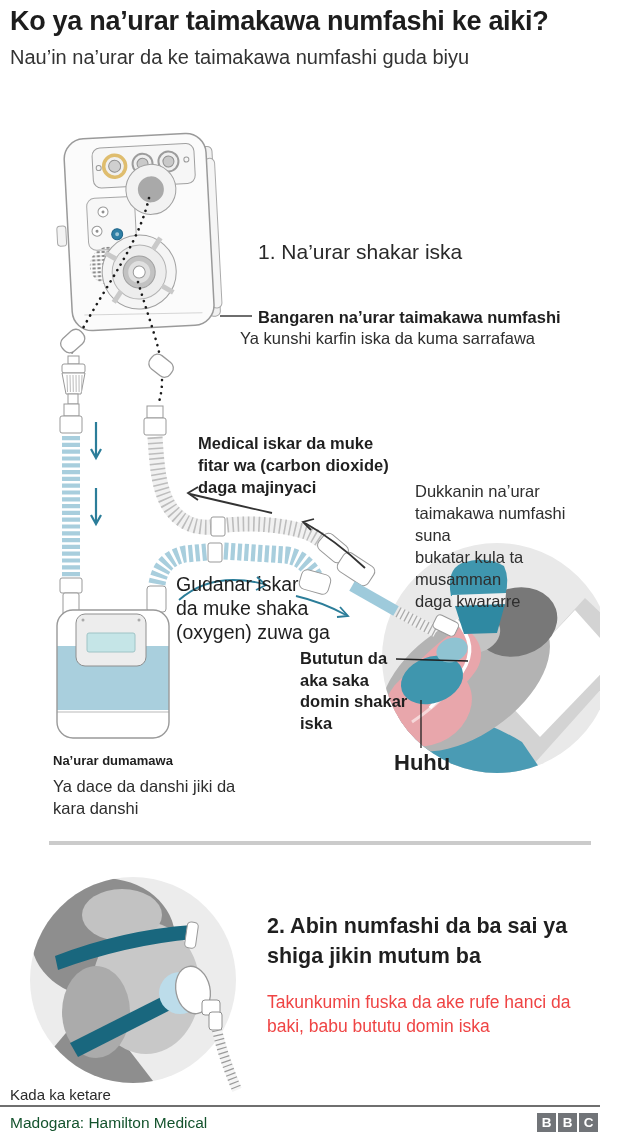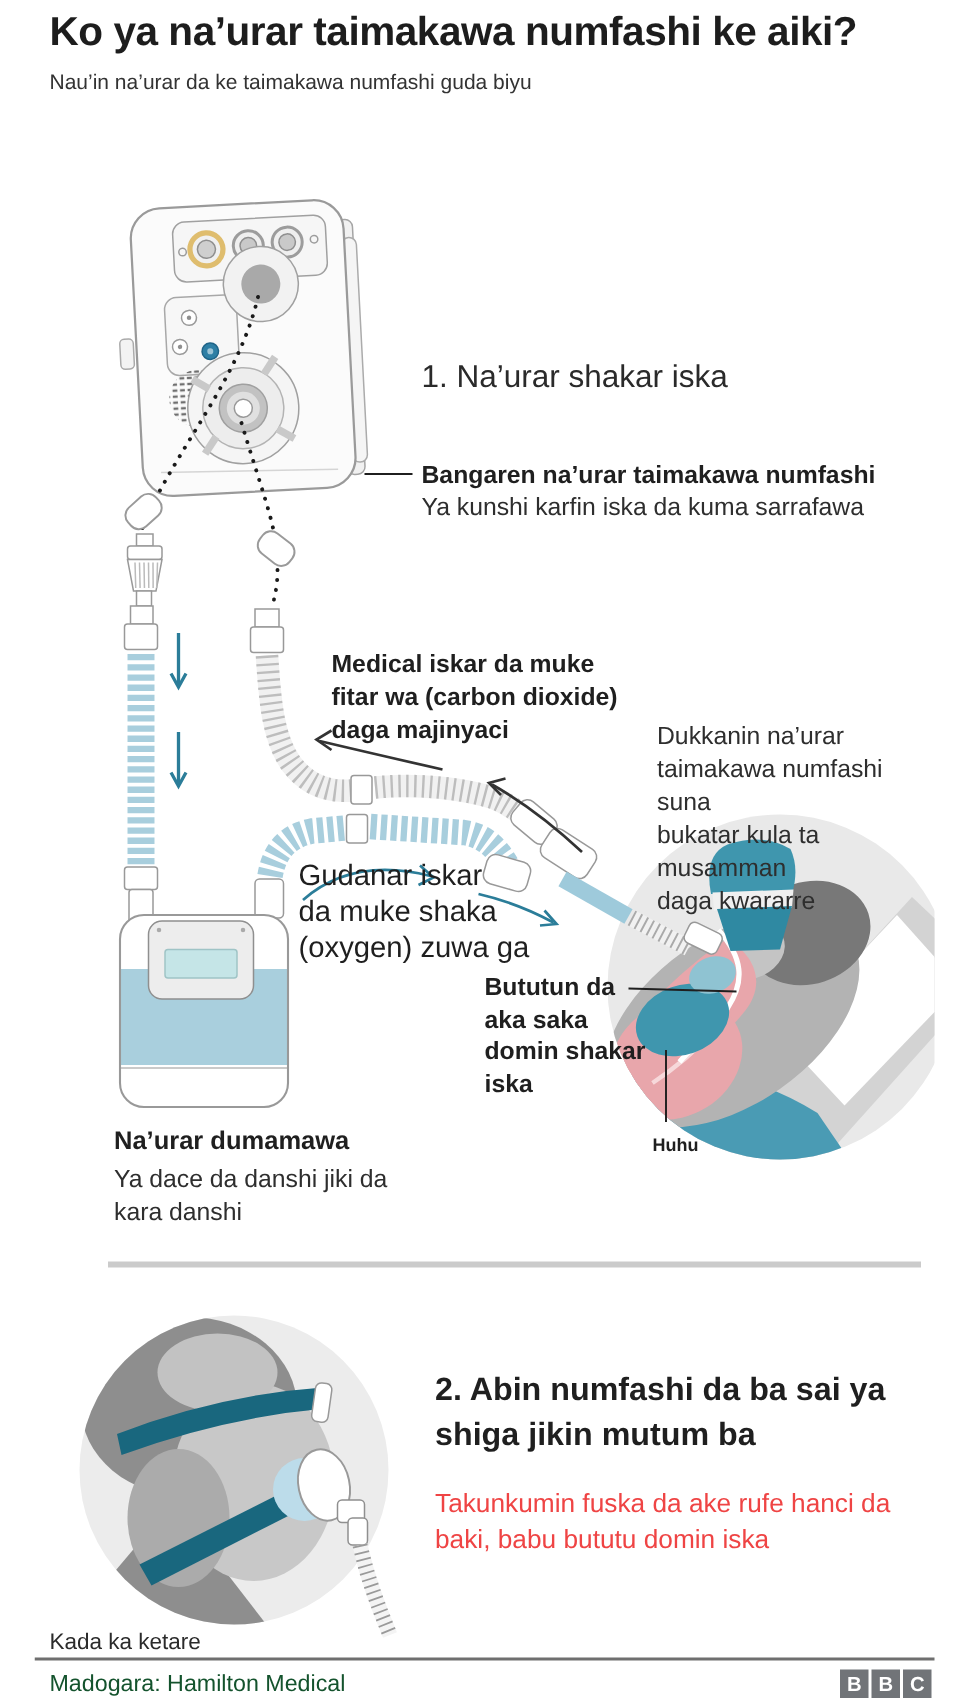--- a/index.html
+++ b/index.html
@@ -1,21 +1,21 @@
 <!DOCTYPE html>
 <html><head>
 <meta charset="utf-8">
 <style>
   html,body{margin:0;padding:0;background:#fff;}
   #page{position:relative;width:600px;height:1137px;background:#fff;overflow:hidden;
-        font-family:"Liberation Sans",sans-serif;color:#222;margin-left:23px;}
+        font-family:"Liberation Sans",sans-serif;color:#222;}
   .abs{position:absolute;}
   .pre{white-space:pre-line;}
   .title{font-size:27px;font-weight:bold;color:#1d1d1d;letter-spacing:-0.3px;}
-  .subtitle{font-size:14px;color:#333;}
+  .subtitle{font-size:20px;color:#333;}
   .seclabel{font-size:21px;color:#2a2a2a;}
   .b165{font-size:16.5px;font-weight:bold;line-height:22px;color:#1f1f1f;}
   .r165{font-size:16.5px;line-height:22px;color:#2e2e2e;}
   .oxy{font-size:19.5px;font-weight:normal;line-height:24px;color:#1f1f1f;}
   .sec2t{font-size:21.5px;font-weight:bold;line-height:30px;color:#1f1f1f;}
   .sec2s{font-size:17.5px;line-height:24px;color:#ef4444;}
   .foot{font-size:15px;color:#2b2b2b;}
   .src{font-size:15.5px;color:#14532d;}
   .divider{background:#cbcbcb;height:4px;}
   .footrule{background:#6f6f6f;height:2px;}
@@ -232,43 +232,43 @@
       <path d="M217,1030 C222,1052 228,1068 237,1090" fill="none" stroke="#9a9a9a" stroke-width="10" stroke-dasharray="1.2 3.4"></path>
     </g>
   </svg>
 
   <div class="abs title" style="left:10px;top:6px;width:620px">Ko ya na’urar taimakawa numfashi ke aiki?</div>
   <div class="abs subtitle" style="left:10px;top:46px;width:620px">Nau’in na’urar da ke taimakawa numfashi guda biyu</div>
 
   <div class="abs seclabel" style="left:258px;top:240px">1. Na’urar shakar iska</div>
 
   <div class="abs b165" style="left:258px;top:306px">Bangaren na’urar taimakawa numfashi</div>
-  <div class="abs r165" style="left:258px;top:327px">Ya kunshi karfin iska da kuma sarrafawa</div>
+  <div class="abs r165" style="left:240px;top:327px">Ya kunshi karfin iska da kuma sarrafawa</div>
 
   <div class="abs b165 pre" style="left:198px;top:432px">Medical iskar da muke
 fitar wa (carbon dioxide)
 daga majinyaci</div>
 
   <div class="abs r165 pre" style="left:415px;top:480px">Dukkanin na’urar
 taimakawa numfashi suna
 bukatar kula ta musamman
 daga kwararre</div>
 
   <div class="abs oxy pre" style="left:176px;top:572px">Gudanar iskar
 da muke shaka
 (oxygen) zuwa ga</div>
 
   <div class="abs b165 pre" style="left:300px;top:648px;line-height:21.5px">Bututun da
 aka saka
 domin shakar
 iska</div>
 
-  <div class="abs b165" style="left:412px;top:752px;font-size:12px">Huhu</div>
-
-  <div class="abs b165" style="left:53px;top:750px;font-size:17px">Na’urar dumamawa</div>
+  <div class="abs b165" style="left:394px;top:752px;font-size:22px">Huhu</div>
+
+  <div class="abs b165" style="left:53px;top:750px;font-size:13px">Na’urar dumamawa</div>
   <div class="abs r165 pre" style="left:53px;top:775px">Ya dace da danshi jiki da
 kara danshi</div>
 
   <div class="abs divider" style="left:49px;top:841px;width:542px"></div>
 
   <div class="abs sec2t pre" style="left:267px;top:911px">2. Abin numfashi da ba sai ya
 shiga jikin mutum ba</div>
   <div class="abs sec2s pre" style="left:267px;top:990px">Takunkumin fuska da ake rufe hanci da
 baki, babu bututu domin iska</div>
 

